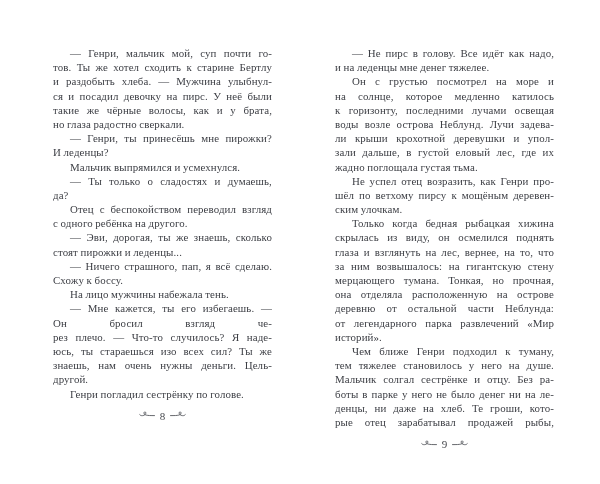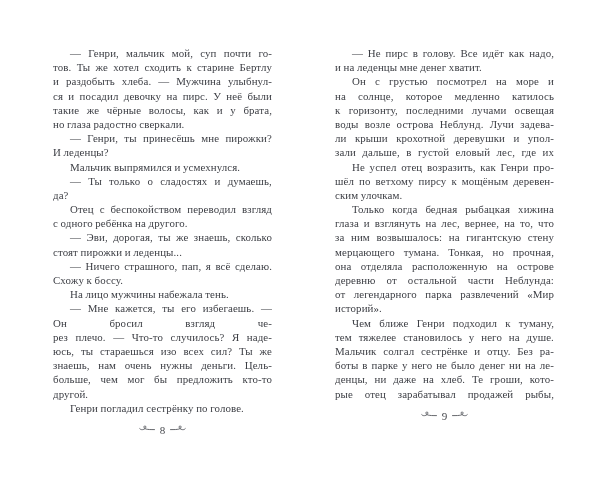--- a/index.html
+++ b/index.html
@@ -232,28 +232,20 @@
           <span>Ты</span>
           <span>же</span>
         </div>
         <div class="line j">
           <span>знаешь,</span>
           <span>нам</span>
           <span>очень</span>
           <span>нужны</span>
           <span>деньги.</span>
           <span>Цель-</span>
-        </div>
-        <div class="line j">
-          <span>больше,</span>
-          <span>чем</span>
-          <span>мог</span>
-          <span>бы</span>
-          <span>предложить</span>
-          <span>кто-то</span>
         </div>
         <div class="line nj">
           <span>другой.</span>
         </div>
         <div class="line nj ind">
           <span>Генри</span>
           <span>погладил</span>
           <span>сестрёнку</span>
           <span>по</span>
           <span>голове.</span>
@@ -282,21 +274,21 @@
           <span>идёт</span>
           <span>как</span>
           <span>надо,</span>
         </div>
         <div class="line nj">
           <span>и</span>
           <span>на</span>
           <span>леденцы</span>
           <span>мне</span>
           <span>денег</span>
-          <span>хватит.</span>
+          <span>тяжелее.</span>
         </div>
         <div class="line j ind">
           <span>Он</span>
           <span>с</span>
           <span>грустью</span>
           <span>посмотрел</span>
           <span>на</span>
           <span>море</span>
           <span>и</span>
         </div>
@@ -333,20 +325,26 @@
         <div class="line j">
           <span>зали</span>
           <span>дальше,</span>
           <span>в</span>
           <span>густой</span>
           <span>еловый</span>
           <span>лес,</span>
           <span>где</span>
           <span>их</span>
         </div>
+        <div class="line nj">
+          <span>жадно</span>
+          <span>поглощала</span>
+          <span>густая</span>
+          <span>тьма.</span>
+        </div>
         <div class="line j ind">
           <span>Не</span>
           <span>успел</span>
           <span>отец</span>
           <span>возразить,</span>
           <span>как</span>
           <span>Генри</span>
           <span>про-</span>
         </div>
         <div class="line j">
@@ -361,20 +359,28 @@
         <div class="line nj">
           <span>ским</span>
           <span>улочкам.</span>
         </div>
         <div class="line j ind">
           <span>Только</span>
           <span>когда</span>
           <span>бедная</span>
           <span>рыбацкая</span>
           <span>хижина</span>
+        </div>
+        <div class="line j">
+          <span>скрылась</span>
+          <span>из</span>
+          <span>виду,</span>
+          <span>он</span>
+          <span>осмелился</span>
+          <span>поднять</span>
         </div>
         <div class="line j">
           <span>глаза</span>
           <span>и</span>
           <span>взглянуть</span>
           <span>на</span>
           <span>лес,</span>
           <span>вернее,</span>
           <span>на</span>
           <span>то,</span>

